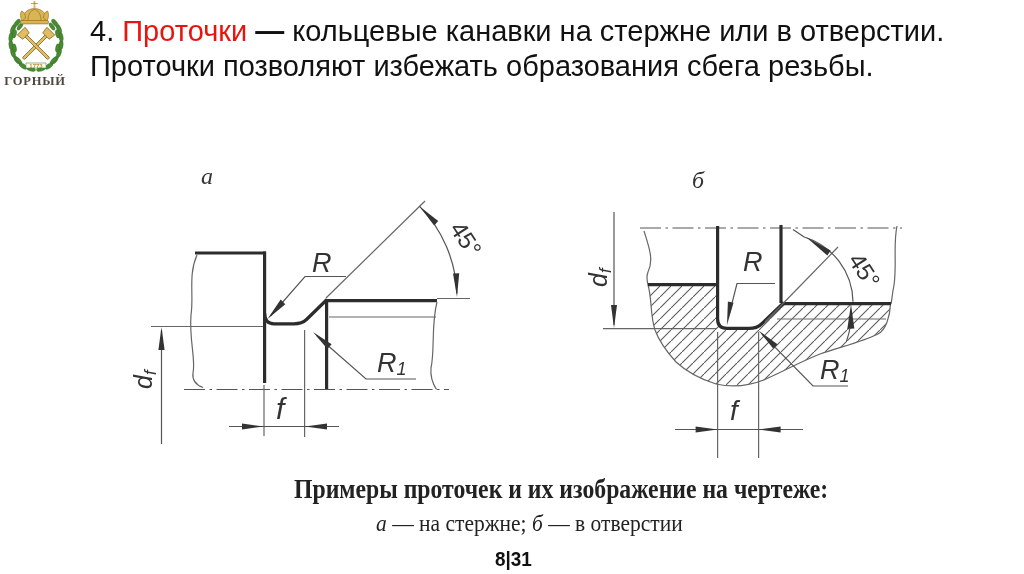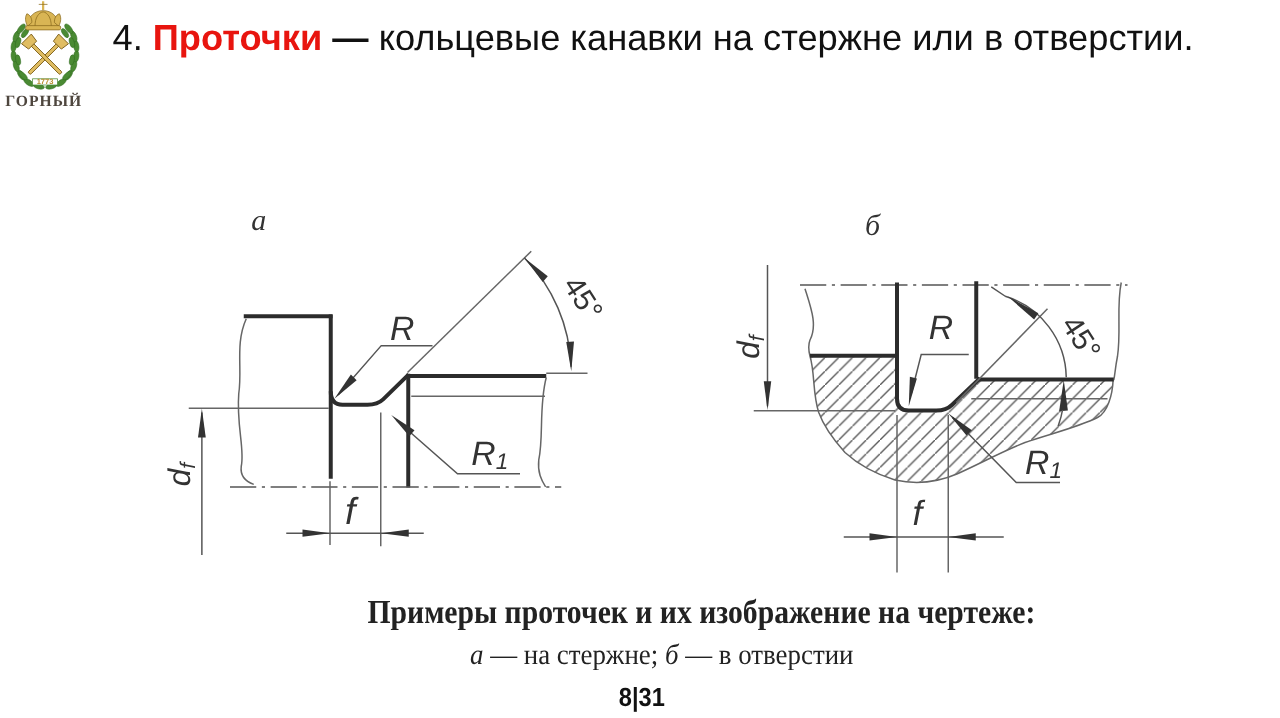--- a/index.html
+++ b/index.html
@@ -1,20 +1,20 @@
 <!DOCTYPE html>
 <html><head>
 <meta charset="utf-8">
 <style>
 html,body{margin:0;padding:0;background:#fff;}
 body{width:1024px;height:574px;position:relative;overflow:hidden;font-family:"Liberation Sans",sans-serif;}
 .abs{position:absolute;}
 #maintext{left:90px;top:14px;width:925px;font-size:29px;line-height:34.9px;color:#111;}
 #maintext .just{text-align:justify;text-align-last:justify;}
-.red{color:#e8150f;font-weight:bold;}
+.red{color:#e8150f;font-weight:normal;}
 #cap1{left:294px;top:474px;font-family:"Liberation Serif",serif;font-weight:bold;font-size:27px;color:#222;white-space:nowrap;transform:scaleX(0.879);transform-origin:left top;}
 #cap2{left:376px;top:511px;font-family:"Liberation Serif",serif;font-size:23px;color:#222;white-space:nowrap;transform:scaleX(0.935);transform-origin:left top;}
 #pagenum{left:495px;top:547px;font-size:21px;font-weight:bold;color:#111;transform:scaleX(0.9);transform-origin:left top;}
 </style>
 </head>
 <body>
 
 <svg class="abs" style="left:4px;top:0px" width="64" height="90" viewBox="0 0 64 90">
 
 <g fill="#4a8a33" stroke="#2f6b1f" stroke-width="0.4">
@@ -69,20 +69,21 @@
 <path d="M18,21 C16,17 16,13.5 17.5,11 C20.5,12 21.5,15 21.5,18 Z"></path>
 <path d="M43,21 C45,17 45,13.5 43.5,11 C40.5,12 39.5,15 39.5,18 Z"></path>
 <rect x="16.5" y="20.5" width="28" height="3.4" rx="1.2"></rect>
 </g>
 
 <text x="31" y="85" text-anchor="middle" font-family="Liberation Serif,serif" font-weight="bold" font-size="12.5" fill="#4e463e" letter-spacing="0.8">ГОРНЫЙ</text>
 </svg>
 
 <div class="abs" id="maintext">
 <div>4. <span class="red">Проточки</span> <b>—</b> кольцевые канавки на стержне или в отверстии.</div>
+<div>Проточки позволяют избежать образования сбега резьбы.</div>
 </div>
 
 <svg class="abs" style="left:0;top:0" width="1024" height="574" viewBox="0 0 1024 574" id="drawing">
 <defs>
 <pattern id="hatch" patternUnits="userSpaceOnUse" width="11" height="11">
 <path d="M-2,13 L13,-2" stroke="#5a5a5a" stroke-width="1.1" fill="none"></path>
 </pattern>
 </defs>
 <g fill="none" stroke-linecap="butt">
 

